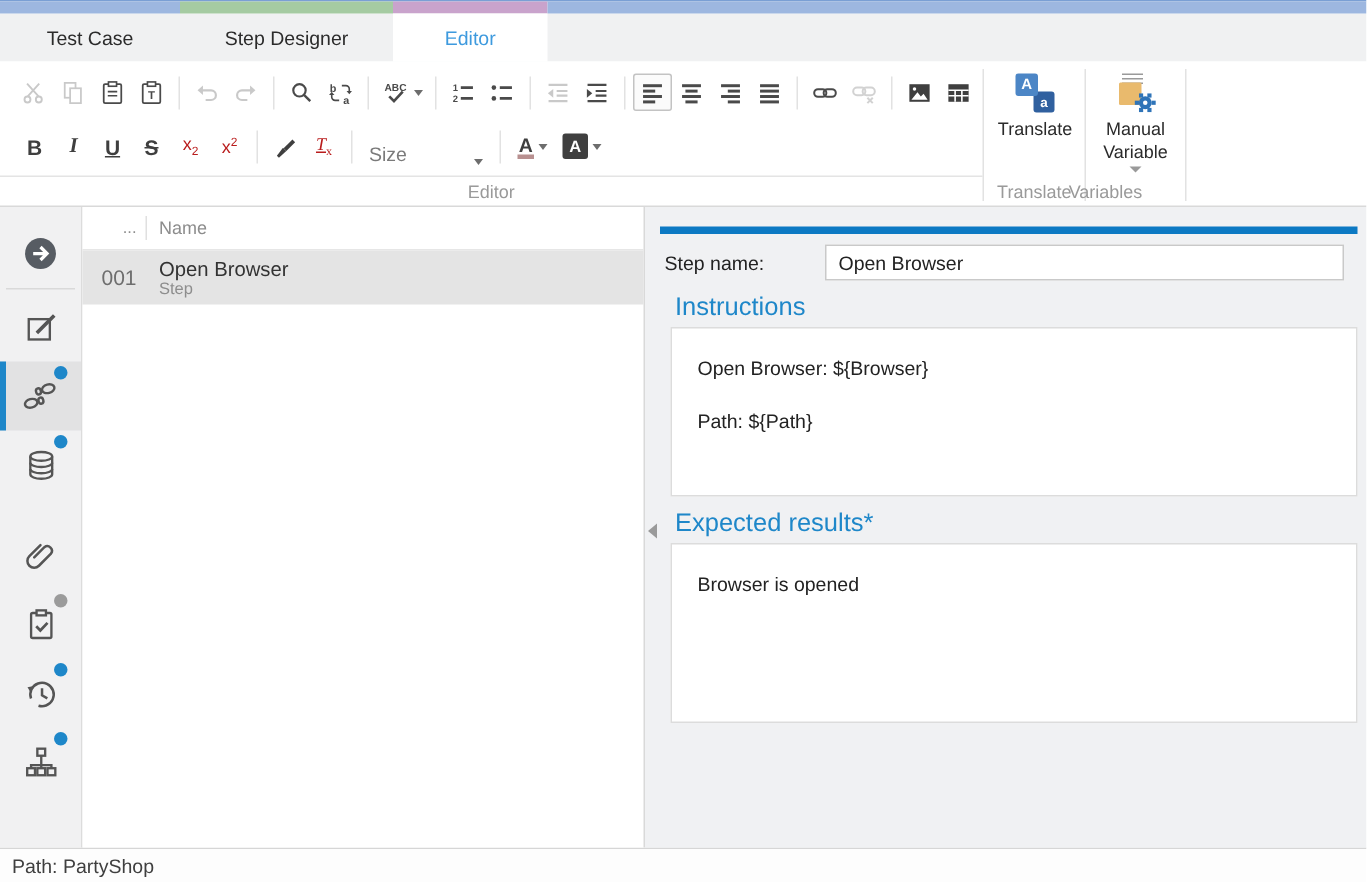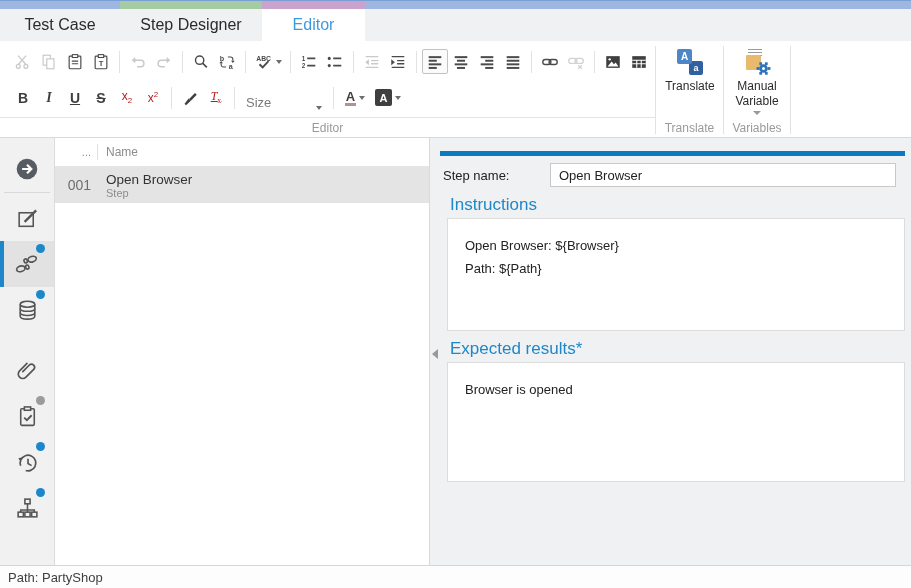--- a/index.html
+++ b/index.html
@@ -9,21 +9,21 @@
 
   
   .tabstrip { height:40px; }
   .stripe { height:8px; display:flex; }
   .stripe .seg1 { width:120px; background:#9db7e0; }
   .stripe .seg2 { width:142px; background:#a5cba2; }
   .stripe .seg3 { width:103px; background:#c9a3cc; }
   .stripe .seg4 { flex:1; background:#9db7e0; }
   .tabsrow { height:32px; background:#f0f1f2; display:flex; }
   .doctab { height:32px; display:flex; align-items:center; justify-content:center;
-    font-size:16px; color:#2b2b2b; cursor:default; }
+    font-size:13px; color:#2b2b2b; cursor:default; }
   .doctab.t1 { width:120px; } .doctab.t2 { width:142px; }
   .doctab.t3 { width:103px; }
   .doctab.active { background:#fff; color:#3e9ade; }
 
   
   .ribbon { position:relative; height:97px; border-bottom:1px solid #d9d9d9; background:#fff; }
   .tb-row { position:absolute; left:10px; display:flex; align-items:center; }
   .tb-row1 { top:8px; }
   .tb-row2 { top:44px; }
   .tbtn { min-width:26px; height:25px; display:flex; align-items:center; justify-content:center;
@@ -42,21 +42,21 @@
     font-size:13px; color:#7a7a7a; }
   .sizedd .lbl { flex:1; }
   .colorA { font-size:13px; font-weight:bold; color:#3f3f3f;
     border-bottom:3px solid #b89090; line-height:13px; padding:0 1px; }
   .boxA { width:17px; height:17px; background:#3f3f3f; color:#fff; font-size:11px; font-weight:bold;
     display:flex; align-items:center; justify-content:center; border-radius:2px; }
   .editor-group-line { position:absolute; left:0; top:76px; width:655px; height:1px; background:#e4e4e4; }
   .group-label { position:absolute; top:80px; font-size:12px; color:#9a9a9a; text-align:center; }
   .gl-editor { left:0; width:655px; }
   .gl-translate { left:656px; width:67px; }
-  .gl-variables { left:724px; width:66px; }
+  .gl-variables { left:704px; width:66px; }
   .rib-vsep { position:absolute; top:5px; height:88px; width:1px; background:#e2e2e2; }
   .bigbtn { position:absolute; top:3px; width:66px; height:73px; display:flex; flex-direction:column;
     align-items:center; font-size:12px; color:#2b2b2b; }
   .bb-translate { left:657px; }
   .bb-variable { left:724px; }
   .bigbtn .txt { line-height:13px; margin-top:2px; }
   .ticon { position:relative; width:28px; height:28px; margin-top:4px; margin-bottom:2px; }
   .ticon .back { position:absolute; right:1px; bottom:1px; width:14px; height:14px; background:#30609f;
     border-radius:2px; color:#fff; font-size:9px; font-weight:bold; display:flex; align-items:center; justify-content:center; }
   .ticon .front { position:absolute; left:1px; top:1px; width:15px; height:15px; background:#4c86c6;
@@ -102,21 +102,21 @@
   .dtab-bar { height:5px; background:#0c79c3; }
   .steprow { display:flex; align-items:center; margin-top:7px; }
   .steprow label { font-size:13px; color:#222; margin-left:3px; width:107px; }
   .steprow input { width:346px; height:24px; border:1px solid #c9c9c9; background:#fff;
     font-family:"Liberation Sans", sans-serif; font-size:13px; color:#222; padding:0 8px; outline:none; }
   .sect-title { font-size:17px; color:#1e87c9; margin:8px 0 3px 10px; }
   .sect-box { background:#fff; border:1px solid #dcdcdc; margin-left:7px; width:458px; padding:19px 17px; }
   .box-instructions { height:113px; }
   .box-expected { height:120px; }
   .sect-box .line { font-size:13px; color:#222; }
-  .sect-box .line + .line { margin-top:8px; }
+  .sect-box .line + .line { margin-top:20px; }
   .collapse-arrow { position:absolute; left:2px; top:211px; width:0; height:0;
     border-top:5px solid transparent; border-bottom:5px solid transparent; border-right:6px solid #9a9a9a; }
 
   
   .statusbar { height:23px; border-top:1px solid #d6d6d6; background:#fdfdfd; display:flex;
     align-items:center; padding-left:8px; font-size:13px; color:#3f3f3f; }
 
   svg.ic { display:block; }
 </style>
 </head>

